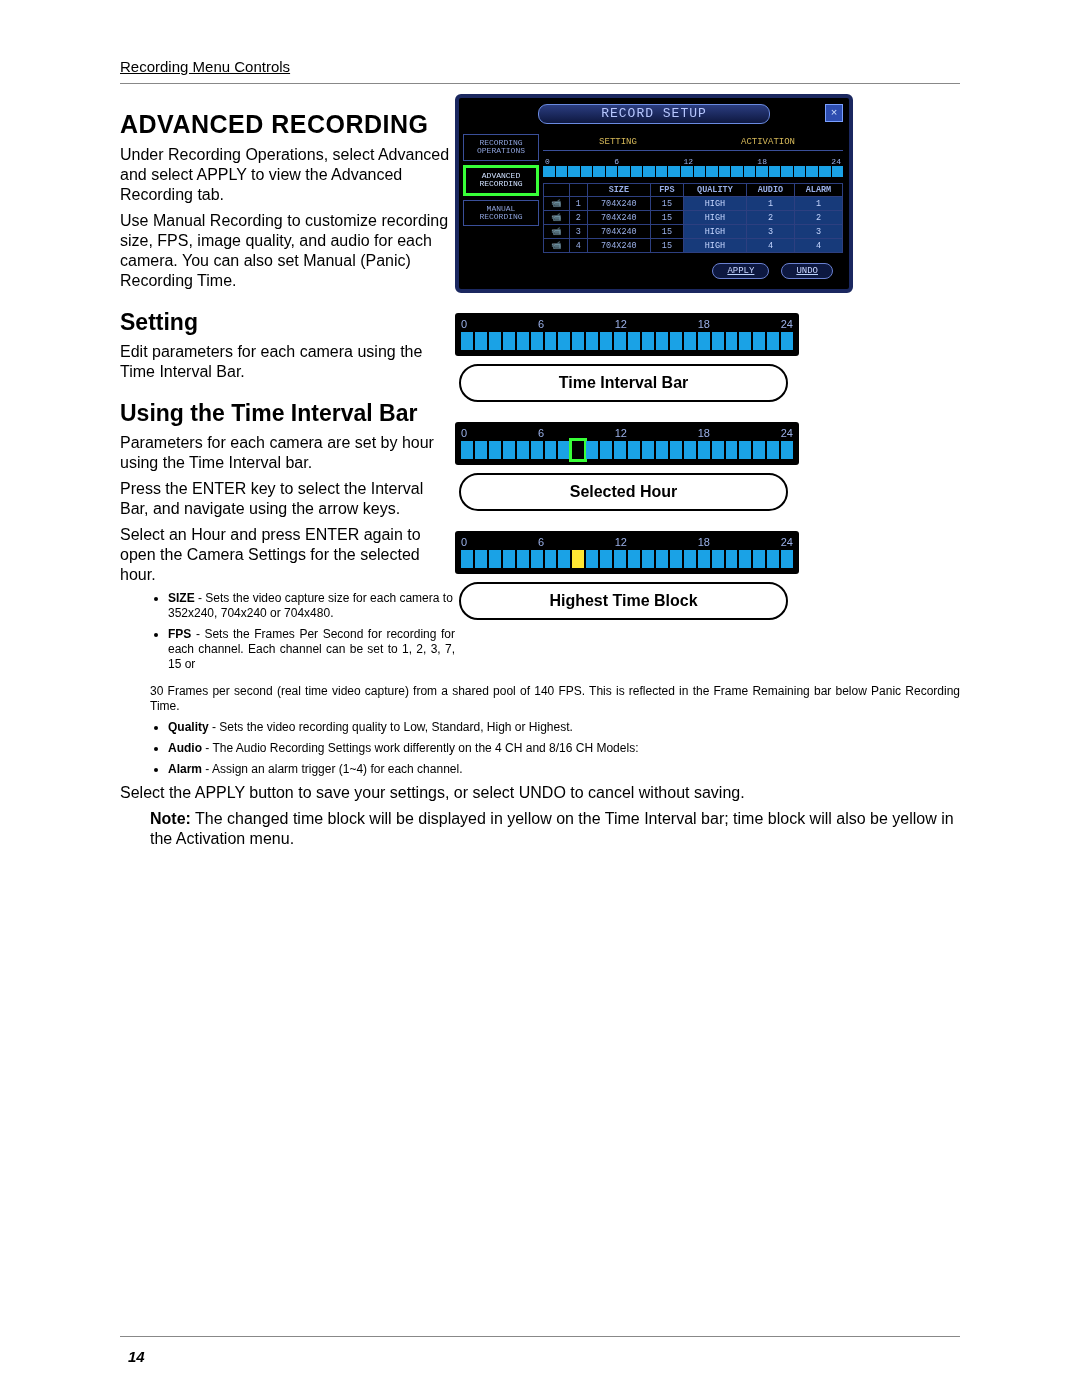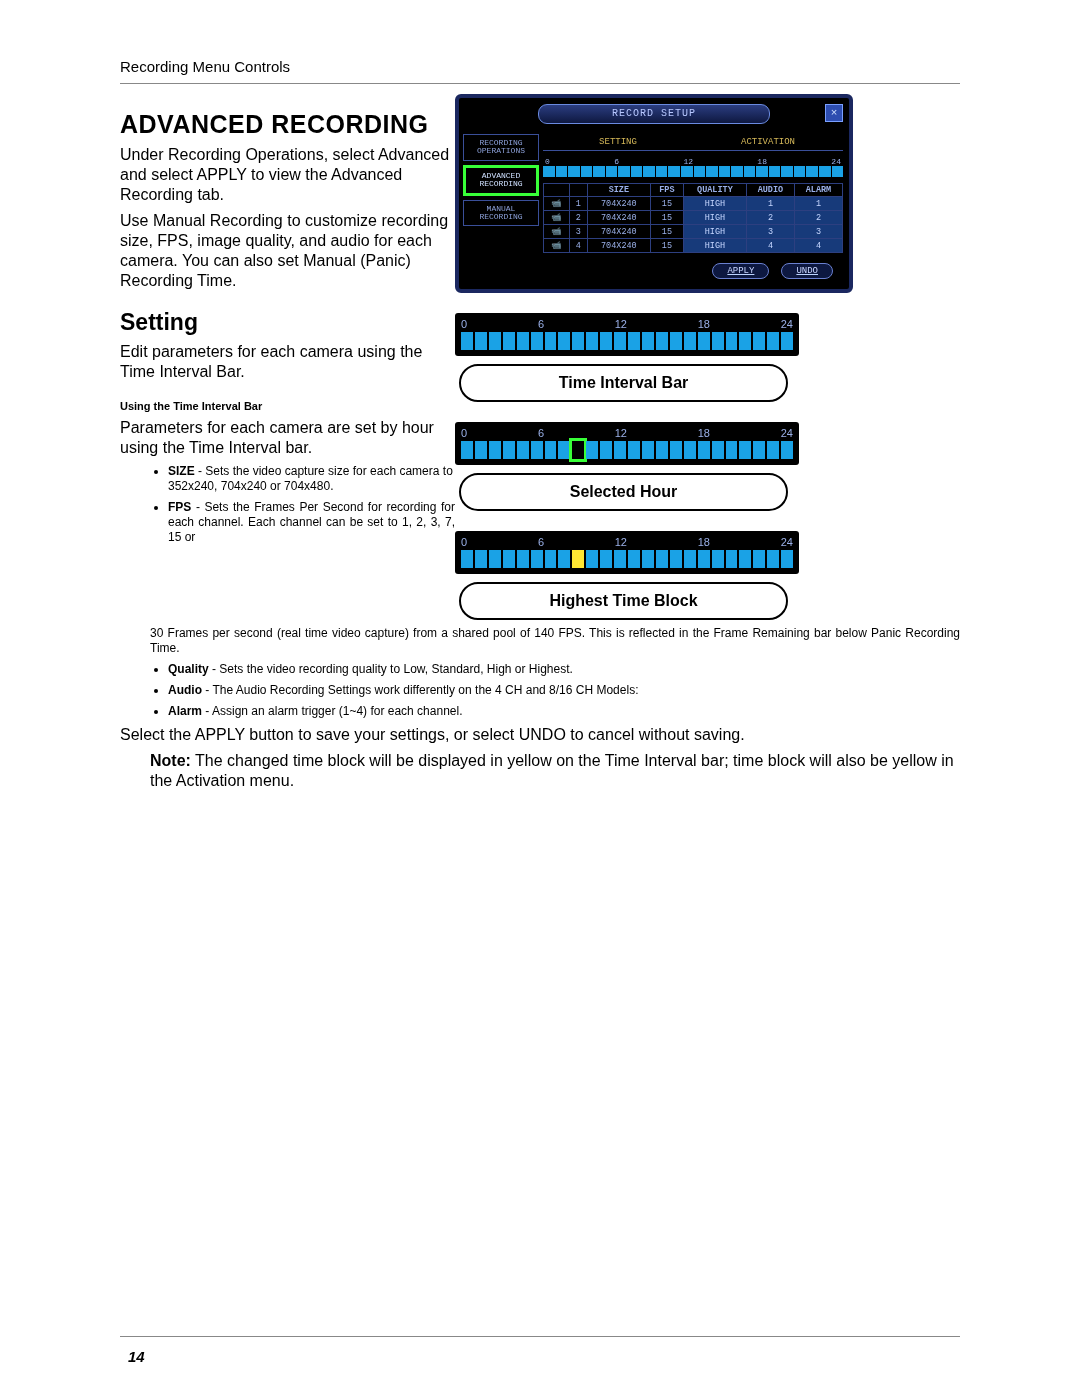--- a/index.html
+++ b/index.html
@@ -13,20 +13,21 @@
   width: 1080px;
   height: 1397px;
   position: relative;
   box-sizing: border-box;
   padding: 58px 120px 30px 120px;
 }
 .running-head {
   font-size: 15px;
   color: #000;
   margin-bottom: 8px;
+  text-decoration: underline;
 }
 hr.top-rule, hr.bot-rule {
   border: none;
   border-top: 1px solid #888;
   margin: 0;
 }
 hr.bot-rule {
   position: absolute;
   bottom: 60px;
   left: 120px;
@@ -45,21 +46,21 @@
   font-weight: bold;
   margin: 26px 0 6px 0;
   letter-spacing: 0.5px;
 }
 h2.sub-title {
   font-size: 23px;
   font-weight: bold;
   margin: 18px 0 4px 0;
 }
 h3.sub2-title {
-  font-size: 11px;
+  font-size: 23px;
   font-weight: bold;
   margin: 18px 0 4px 0;
 }
 .body-text {
   font-size: 16px;
   line-height: 1.25;
   margin: 6px 0;
 }
 .two-col {
   display: flex;
@@ -98,21 +99,21 @@
 }
 .dvr-title-cap {
   margin: 6px auto;
   width: 230px;
   height: 18px;
   background: linear-gradient(#2b3d80,#0e1840);
   border: 1px solid #6a8ae0;
   border-radius: 9px;
   text-align: center;
   line-height: 18px;
-  font-size: 10px;
+  font-size: 13px;
   letter-spacing: 1px;
   color: #b7c7ff;
 }
 .dvr-close {
   position: absolute;
   top: 6px; right: 6px;
   width: 16px; height: 16px;
   background: #2d4db0;
   color: #cfe0ff;
   text-align: center;
@@ -255,20 +256,22 @@
     <div class="left-col">
       <h1 class="sec-title">ADVANCED RECORDING</h1>
       <p class="body-text">Under Recording Operations, select Advanced and select APPLY to view the Advanced Recording tab.</p>
       <p class="body-text">Use Manual Recording to customize recording size, FPS, image quality, and audio for each camera. You can also set Manual (Panic) Recording Time.</p>
 
       <h2 class="sub-title">Setting</h2>
       <p class="body-text">Edit parameters for each camera using the Time Interval Bar.</p>
 
       <h3 class="sub2-title">Using the Time Interval Bar</h3>
       <p class="body-text">Parameters for each camera are set by hour using the Time Interval bar.</p>
+      <p class="body-text">Press the ENTER key to select the Interval Bar, and navigate using the arrow keys.</p>
+      <p class="body-text">Select an Hour and press ENTER again to open the Camera Settings for the selected hour.</p>
 
       <ul class="bullets">
         <li>
           <span class="bold">SIZE</span><span> - Sets the video capture size for each camera to 352x240, 704x240 or 704x480.</span>
         </li>
         <li class="justify">
           <span class="bold">FPS</span><span> - Sets the Frames Per Second for recording for each channel. Each channel can be set to 1, 2, 3, 7, 15 or </span>
         </li>
       </ul>
     </div>

